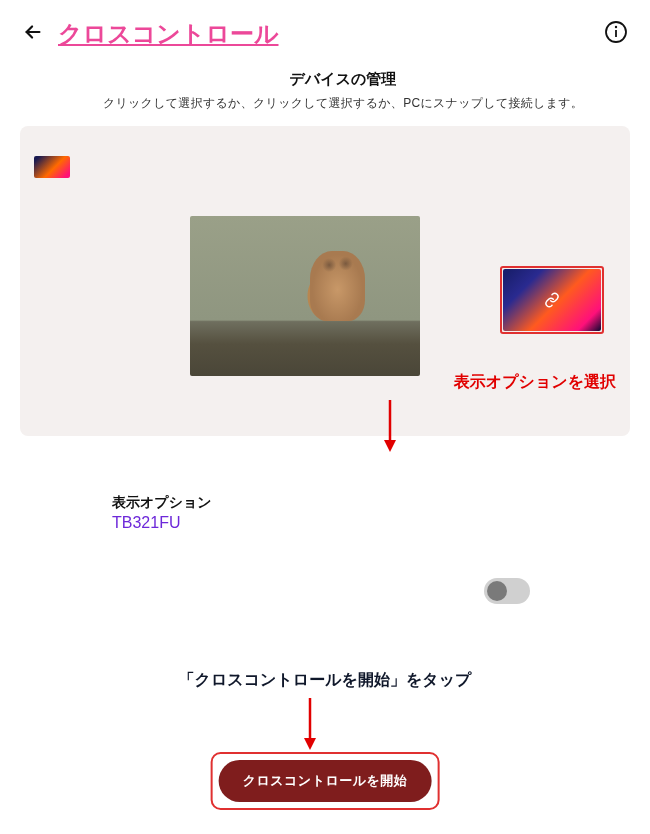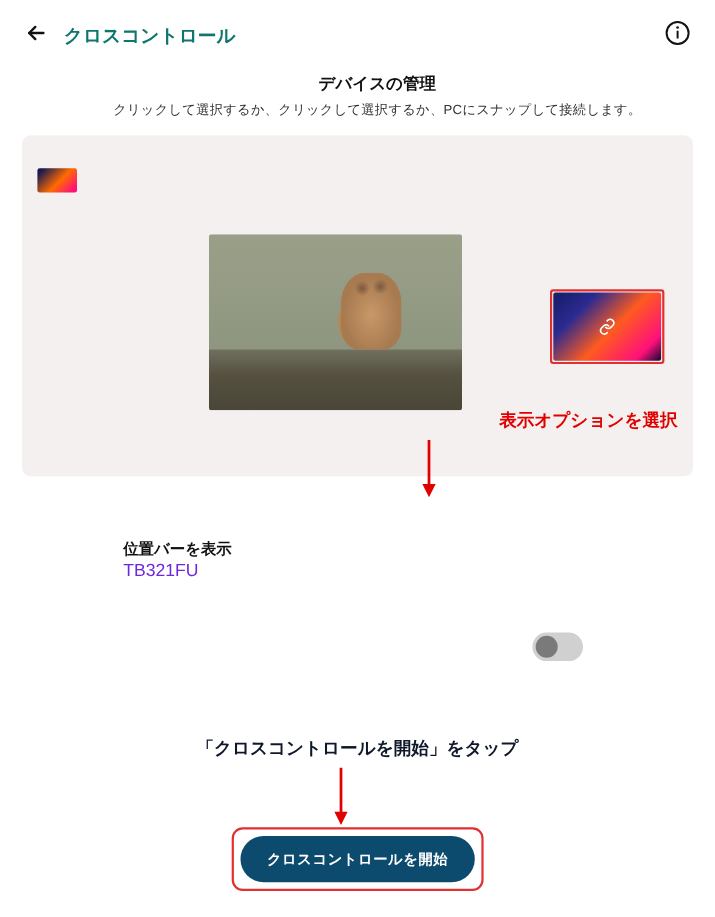--- a/index.html
+++ b/index.html
@@ -12,21 +12,21 @@
       overflow: hidden;
     }
     .header {
       display: flex;
       align-items: center;
       justify-content: space-between;
       padding: 18px 22px 10px 22px;
     }
     .header-left { display: flex; align-items: center; gap: 14px; }
     .back-arrow { cursor: pointer; }
-    .page-title { font-size: 17px; font-weight: 700; color: #0f766e; }
+    .page-title { font-size: 24px; font-weight: 700; color: #ec4899; text-decoration: underline; }
     .info-circle { cursor: pointer; }
     .subhead { text-align: center; margin-top: 10px; margin-left: 36px; }
     .subtitle { font-size: 15px; font-weight: 700; color: #111; }
     .subdesc { font-size: 12px; color: #333; margin-top: 6px; letter-spacing: 0.3px; }
     .canvas {
       margin: 14px 20px 0 20px;
       background: #f4f0ef;
       border-radius: 8px;
       height: 310px;
       position: relative;
@@ -112,21 +112,21 @@
       color: #0f172a; font-size: 16px; font-weight: 700; white-space: nowrap;
     }
     .arrow-2 {
       position: absolute; top: 696px; left: 300px;
     }
     .start-wrap {
       position: absolute; top: 752px; left: 50%; transform: translateX(-50%);
       border: 2px solid #e03030; border-radius: 10px; padding: 6px;
     }
     .start-button {
-      background: #0c4a6e; color: #fff; border: none;
+      background: #7f1d1d; color: #fff; border: none;
       font-size: 13px; font-weight: 700;
       padding: 12px 24px; border-radius: 22px; cursor: pointer;
       letter-spacing: 0.5px;
     }
   </style>
 </head>
 <body>
 
 <div class="header">
   <div class="header-left">
@@ -168,21 +168,21 @@
 </div>
 
 <div class="annotation-1">表示オプションを選択</div>
 <svg class="arrow-1" width="20" height="56" viewBox="0 0 20 56">
   <line x1="10" y1="2" x2="10" y2="44" stroke="#e10000" stroke-width="2.5"></line>
   <polygon points="10,54 4,42 16,42" fill="#e10000"></polygon>
 </svg>
 
 <div class="options-row">
   <div>
-    <div class="options-label">位置バーを表示</div>
+    <div class="options-label">表示オプション</div>
     <div class="options-sub">TB321FU</div>
   </div>
 </div>
 
 <div class="position-row">
   <div>
   </div>
   <div class="toggle">
     <div class="toggle-knob"></div>
   </div>

